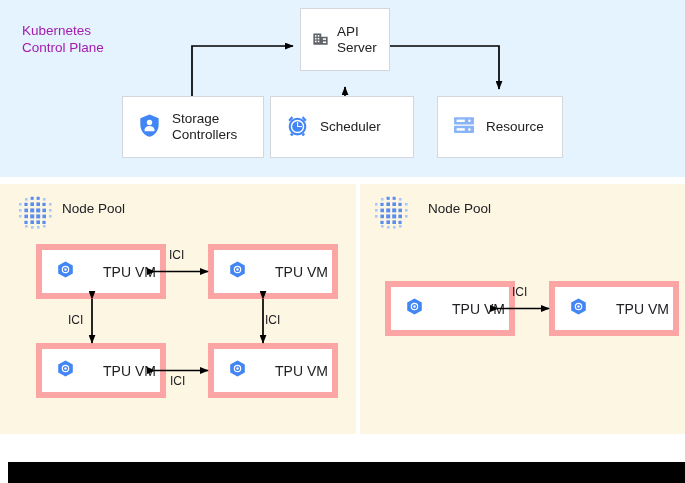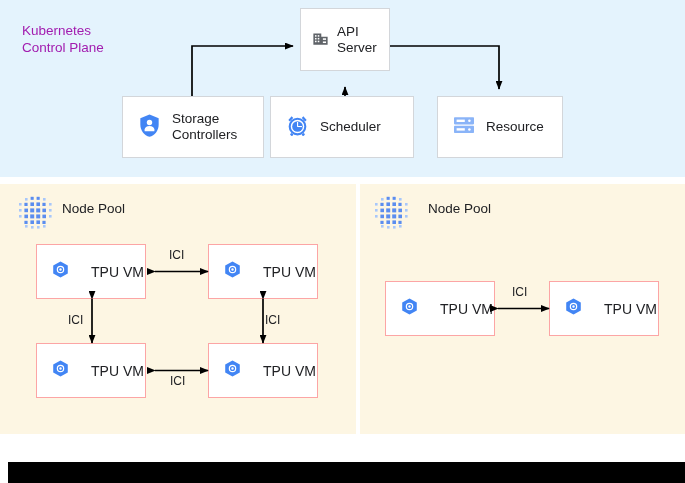--- a/index.html
+++ b/index.html
@@ -85,26 +85,26 @@
   #api-server-box      { left: 300px; top: 8px;  width: 90px;  height: 63px; padding-left: 10px; gap: 7px;}
   #resource-controllers-box { left: 122px; top: 96px; width: 142px; height: 62px; }
   #scheduler-box       { left: 270px; top: 96px;  width: 144px; height: 62px; }
   #storage-box         { left: 437px; top: 96px;  width: 126px; height: 62px; }
 
   
   .tpu-card {
     position: absolute;
     box-sizing: border-box;
     background: #ffffff;
-    border: 1px solid #fca5a5;
+    border: 6px solid #fca5a5;
     display: flex;
     align-items: center;
-    gap: 21px;
+    gap: 28px;
     padding-left: 14px;
-    width: 110px;
+    width: 130px;
     height: 55px;
   }
   .tpu-card .card-label { font-size: 14px; }
 
   #tpu-vm-1 { left: 36px;  top: 244px; }
   #tpu-vm-2 { left: 208px; top: 244px; }
   #tpu-vm-3 { left: 36px;  top: 343px; }
   #tpu-vm-4 { left: 208px; top: 343px; }
   #tpu-vm-5 { left: 385px; top: 281px; }
   #tpu-vm-6 { left: 549px; top: 281px; }

